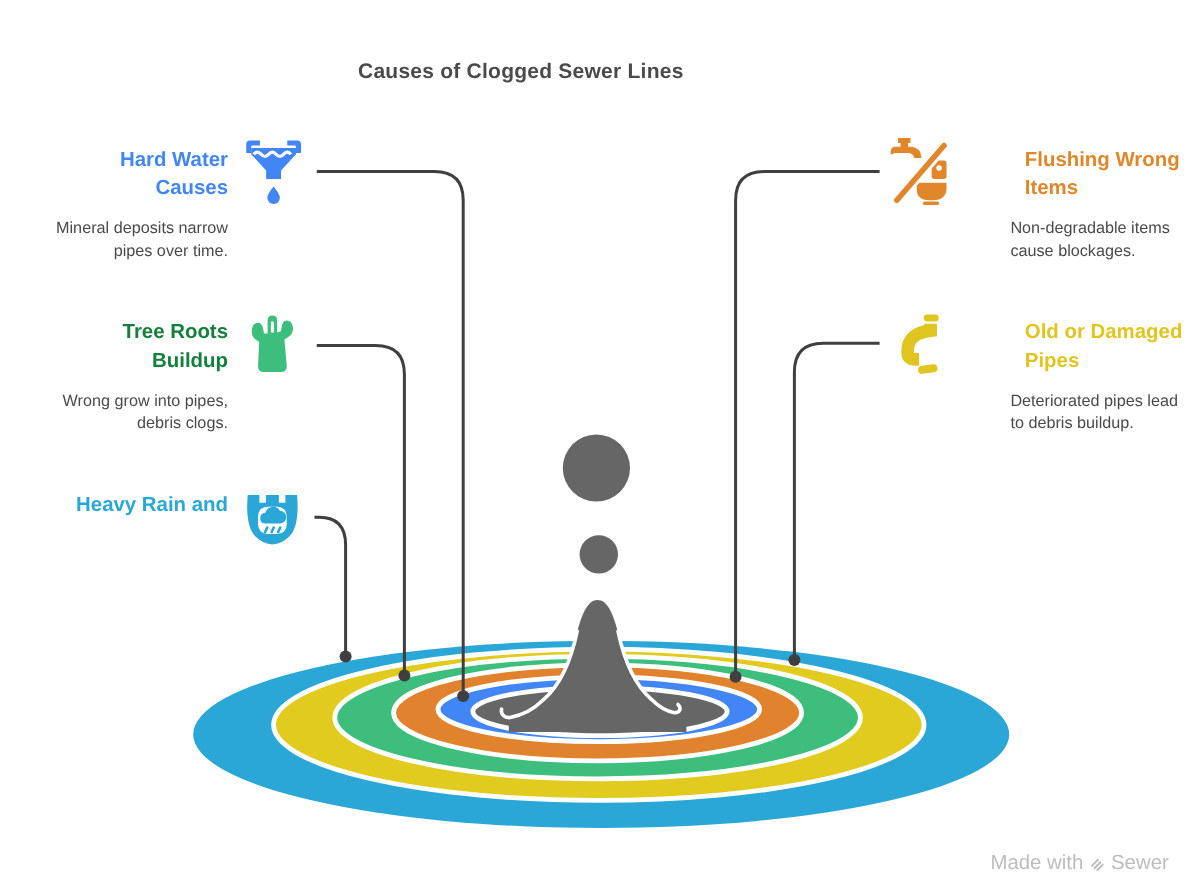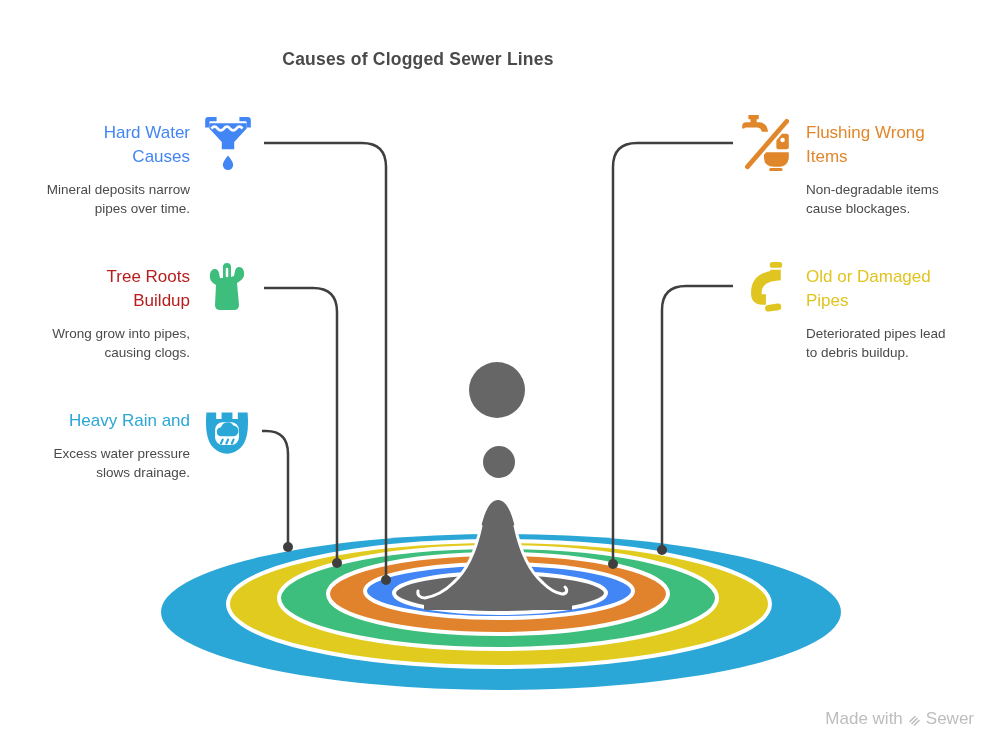--- a/index.html
+++ b/index.html
@@ -1,32 +1,32 @@
 <!DOCTYPE html>
 <html><head>
 <meta charset="utf-8">
 <style>
   html,body{margin:0;padding:0;background:#ffffff;}
   .canvas{
     position:relative;width:996px;height:745px;background:#ffffff;overflow:hidden;
     font-family:"Liberation Sans","DejaVu Sans",sans-serif;
   }
   .page-title{
-    position:absolute;left:0;top:49px;width:836px;text-align:center;
+    position:absolute;left:16px;top:49px;width:836px;text-align:center;
     font-size:17.5px;font-weight:bold;color:#4a4a4a;letter-spacing:.2px;
   }
   .scene{position:absolute;left:0;top:0;}
   .cause{position:absolute;}
-  .cause .h{font-size:17px;font-weight:normal;line-height:24px;}
-  .cause .d{font-size:13.5px;color:#4a4a4a;line-height:19px;margin-top:11px;}
+  .cause .h{font-size:17px;font-weight:bold;line-height:24px;margin-left:48px;}
+  .cause .d{font-size:13.5px;color:#4a4a4a;line-height:19px;margin-top:11px;padding-left:36px;}
   .cause .line{white-space:nowrap;}
   .cause.left{width:190px;text-align:right;}
   .cause.right{width:200px;text-align:left;}
   .c-blue{color:#4285F4;}
-  .c-green{color:#b91c1c;}
+  .c-green{color:#15803d;}
   .c-cyan{color:#2AA7D7;}
   .c-orange{color:#E1872B;}
   .c-yellow{color:#E0C41F;}
   .icon{position:absolute;}
   .footer{
     position:absolute;right:22px;top:709px;display:flex;align-items:center;gap:5px;
     color:#bdbdbd;font-size:17px;
   }
 </style>
 </head>
@@ -94,35 +94,31 @@
     <path d="M8 14 q3-3.5 6 0 t6 0 t6 0 t6 0 t6 0" fill="none" stroke="#ffffff" stroke-width="2.6"></path>
   </svg>
 
   <div class="cause left" style="left:0;top:265px;">
     <div class="h c-green">
       <div class="line">Tree Roots</div>
       <div class="line">Buildup</div>
     </div>
     <div class="d">
       <div class="line">Wrong grow into pipes,</div>
-      <div class="line">causing clogs.</div>
+      <div class="line">debris clogs.</div>
     </div>
   </div>
   <svg class="icon" style="left:204px;top:261px;" width="48" height="54" viewBox="0 0 48 52">
     <path fill="#3EBE7D" d="M9 21 q-4-3-3-9 1-5 5-5 3 0 4 4 l1 5 h3 V5 q0-4 4-4 t4 4 v10 l3-1 1-5 q1-4 4-4 4 0 5 5 1 6-4 9 l-3 2 2 22 q0 5-5 5 H16 q-5 0-5-5 l1-20 z"></path>
     <path d="M23 7 v7" stroke="#ffffff" stroke-width="2.5" stroke-linecap="round" fill="none"></path>
   </svg>
 
   <div class="cause left" style="left:0;top:409px;">
     <div class="h c-cyan">
       <div class="line">Heavy Rain and</div>
-    </div>
-    <div class="d">
-      <div class="line">Excess water pressure</div>
-      <div class="line">slows drainage.</div>
     </div>
   </div>
   <svg class="icon" style="left:201px;top:406px;" width="52" height="52" viewBox="0 0 48 48">
     <path fill="#2AA7D7" d="M5 6 h9 v6 h5 V6 h10 v6 h5 V6 h9 q2 24-6 32 -6 6-13 6 t-13-6 Q3 30 5 6 z"></path>
     <rect x="13" y="15" width="22" height="21" rx="7" fill="#ffffff"></rect>
     <path fill="#2AA7D7" d="M18 28 a4.2 4.2 0 0 1 .5-8.3 6.2 6.2 0 0 1 11.3-1.6 A4.6 4.6 0 0 1 29.5 28 z"></path>
     <g stroke="#2AA7D7" stroke-width="2" stroke-linecap="round">
       <path d="M20 31 l-1.6 3.6"></path>
       <path d="M25 31 l-1.6 3.6"></path>
       <path d="M30 31 l-1.6 3.6"></path>

